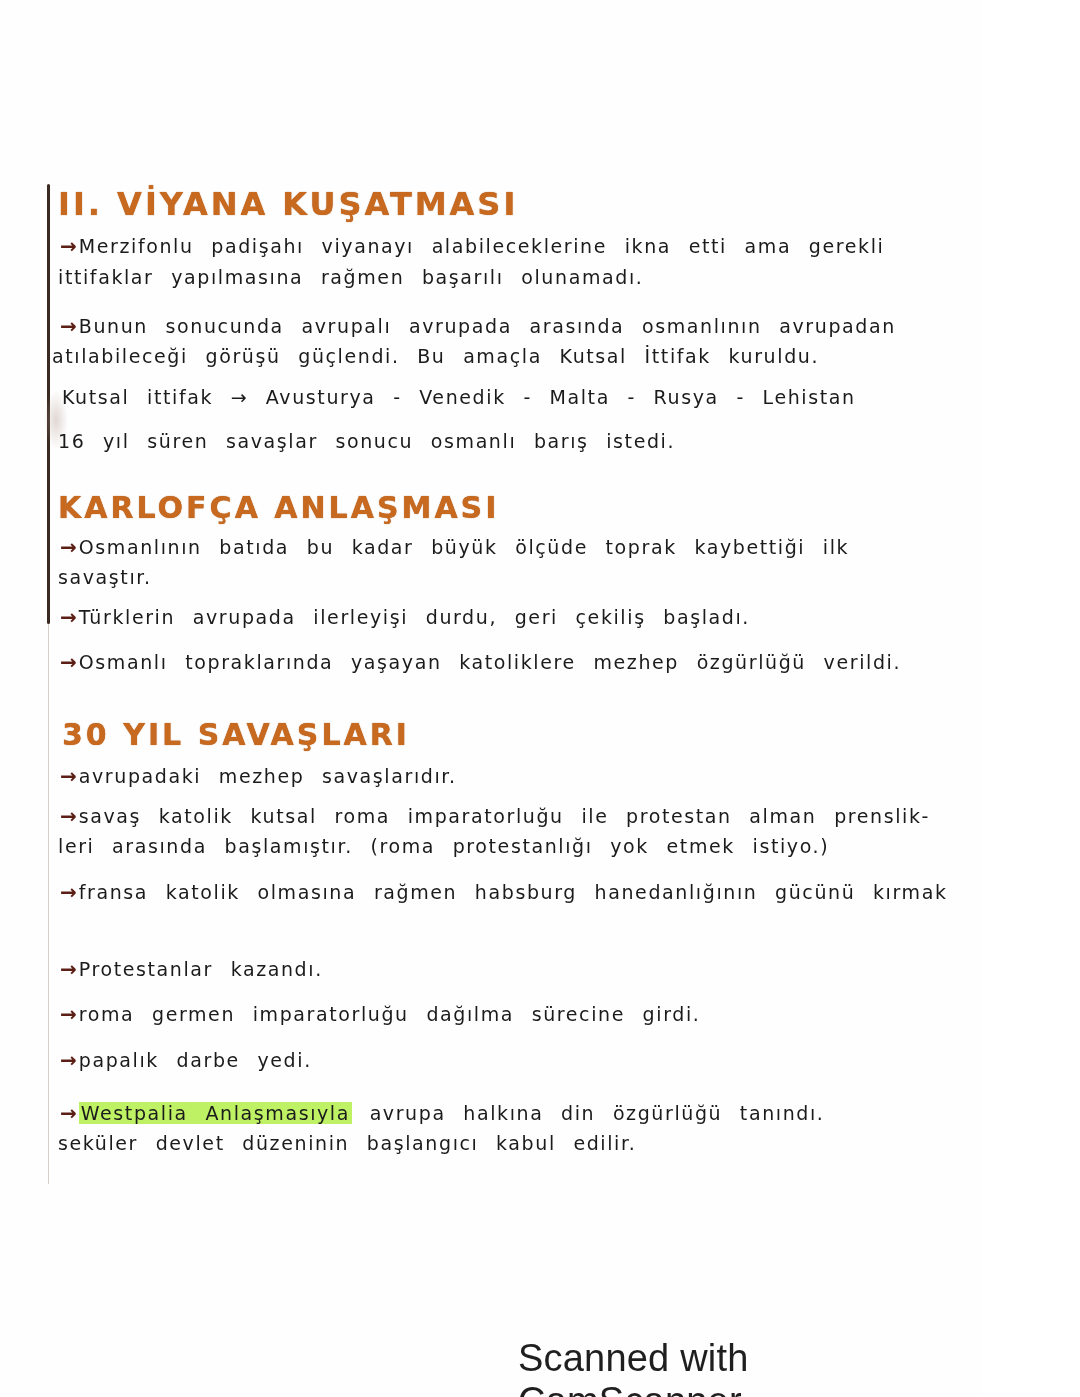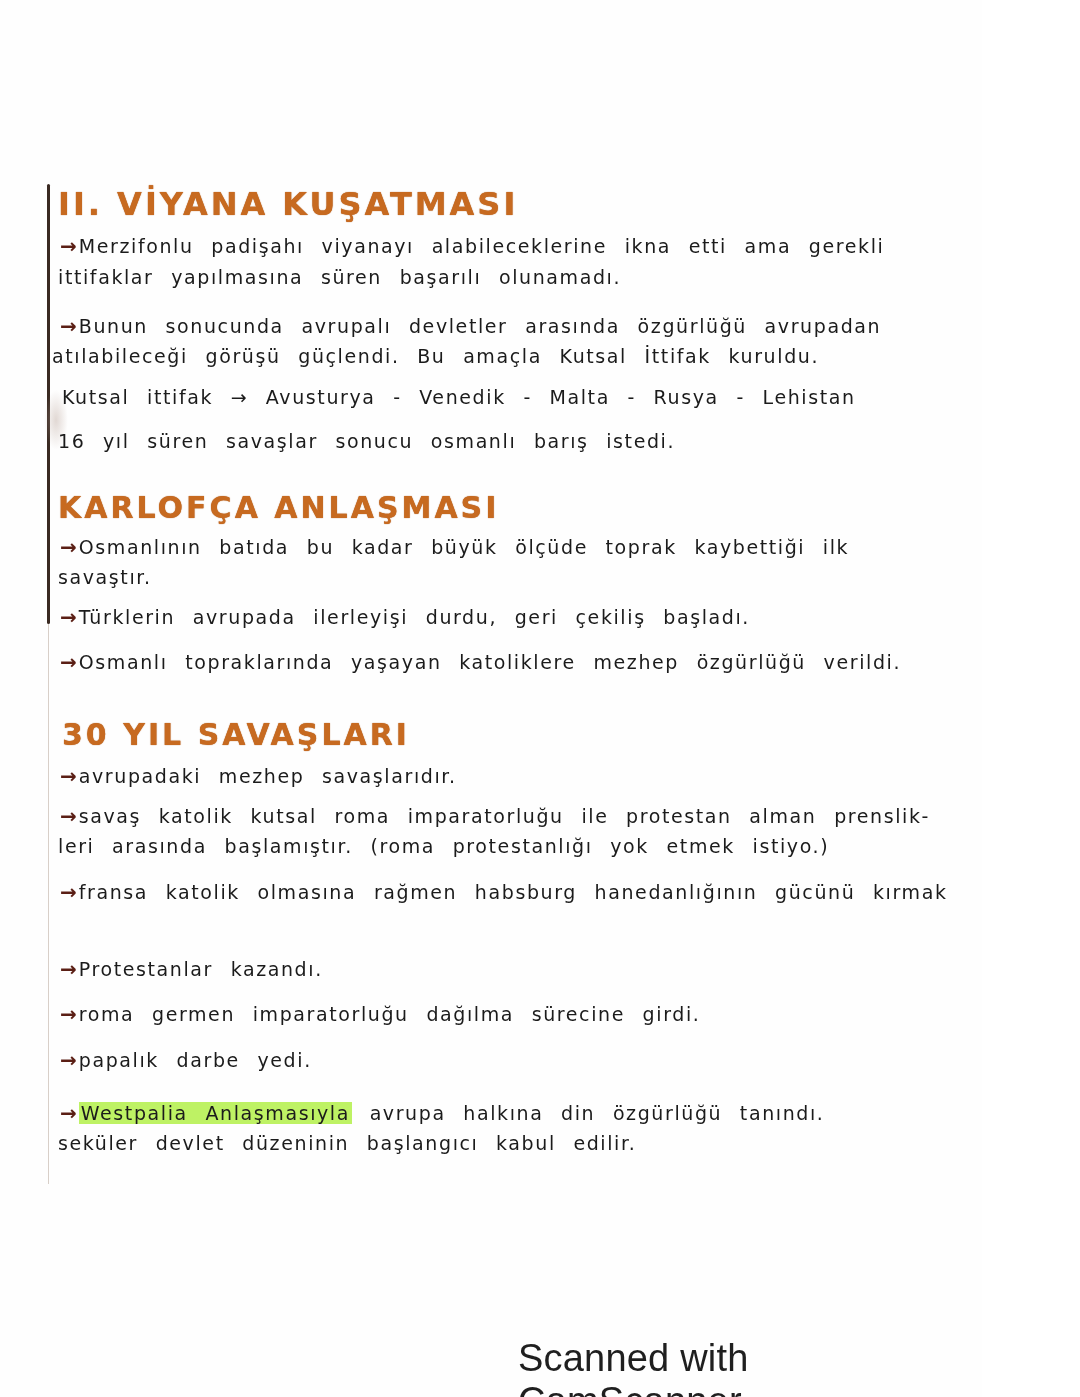--- a/index.html
+++ b/index.html
@@ -92,24 +92,24 @@
   <div class="margin-line"></div>
   <div class="margin-line-lower"></div>
   <div class="smudge"></div>
 
   <div class="heading" style="left:58px; top:185px; font-size:32px;">II. VİYANA KUŞATMASI</div>
 
   <div class="line" style="left:60px; top:234px;">
     <span class="arrow">→</span><span>Merzifonlu padişahı viyanayı alabileceklerine ikna etti ama gerekli</span>
   </div>
   <div class="line" style="left:58px; top:266px;">
-    <span>ittifaklar yapılmasına süren başarılı olunamadı.</span>
+    <span>ittifaklar yapılmasına rağmen başarılı olunamadı.</span>
   </div>
   <div class="line" style="left:60px; top:314px;">
-    <span class="arrow">→</span><span>Bunun sonucunda avrupalı devletler arasında özgürlüğü avrupadan</span>
+    <span class="arrow">→</span><span>Bunun sonucunda avrupalı avrupada arasında osmanlının avrupadan</span>
   </div>
   <div class="line" style="left:52px; top:345px;">
     <span>atılabileceği görüşü güçlendi. Bu amaçla Kutsal İttifak kuruldu.</span>
   </div>
   <div class="line" style="left:62px; top:386px;">
     <span>Kutsal ittifak → Avusturya - Venedik - Malta - Rusya - Lehistan</span>
   </div>
   <div class="line" style="left:58px; top:430px;">
     <span>16 yıl süren savaşlar sonucu osmanlı barış istedi.</span>
   </div>

